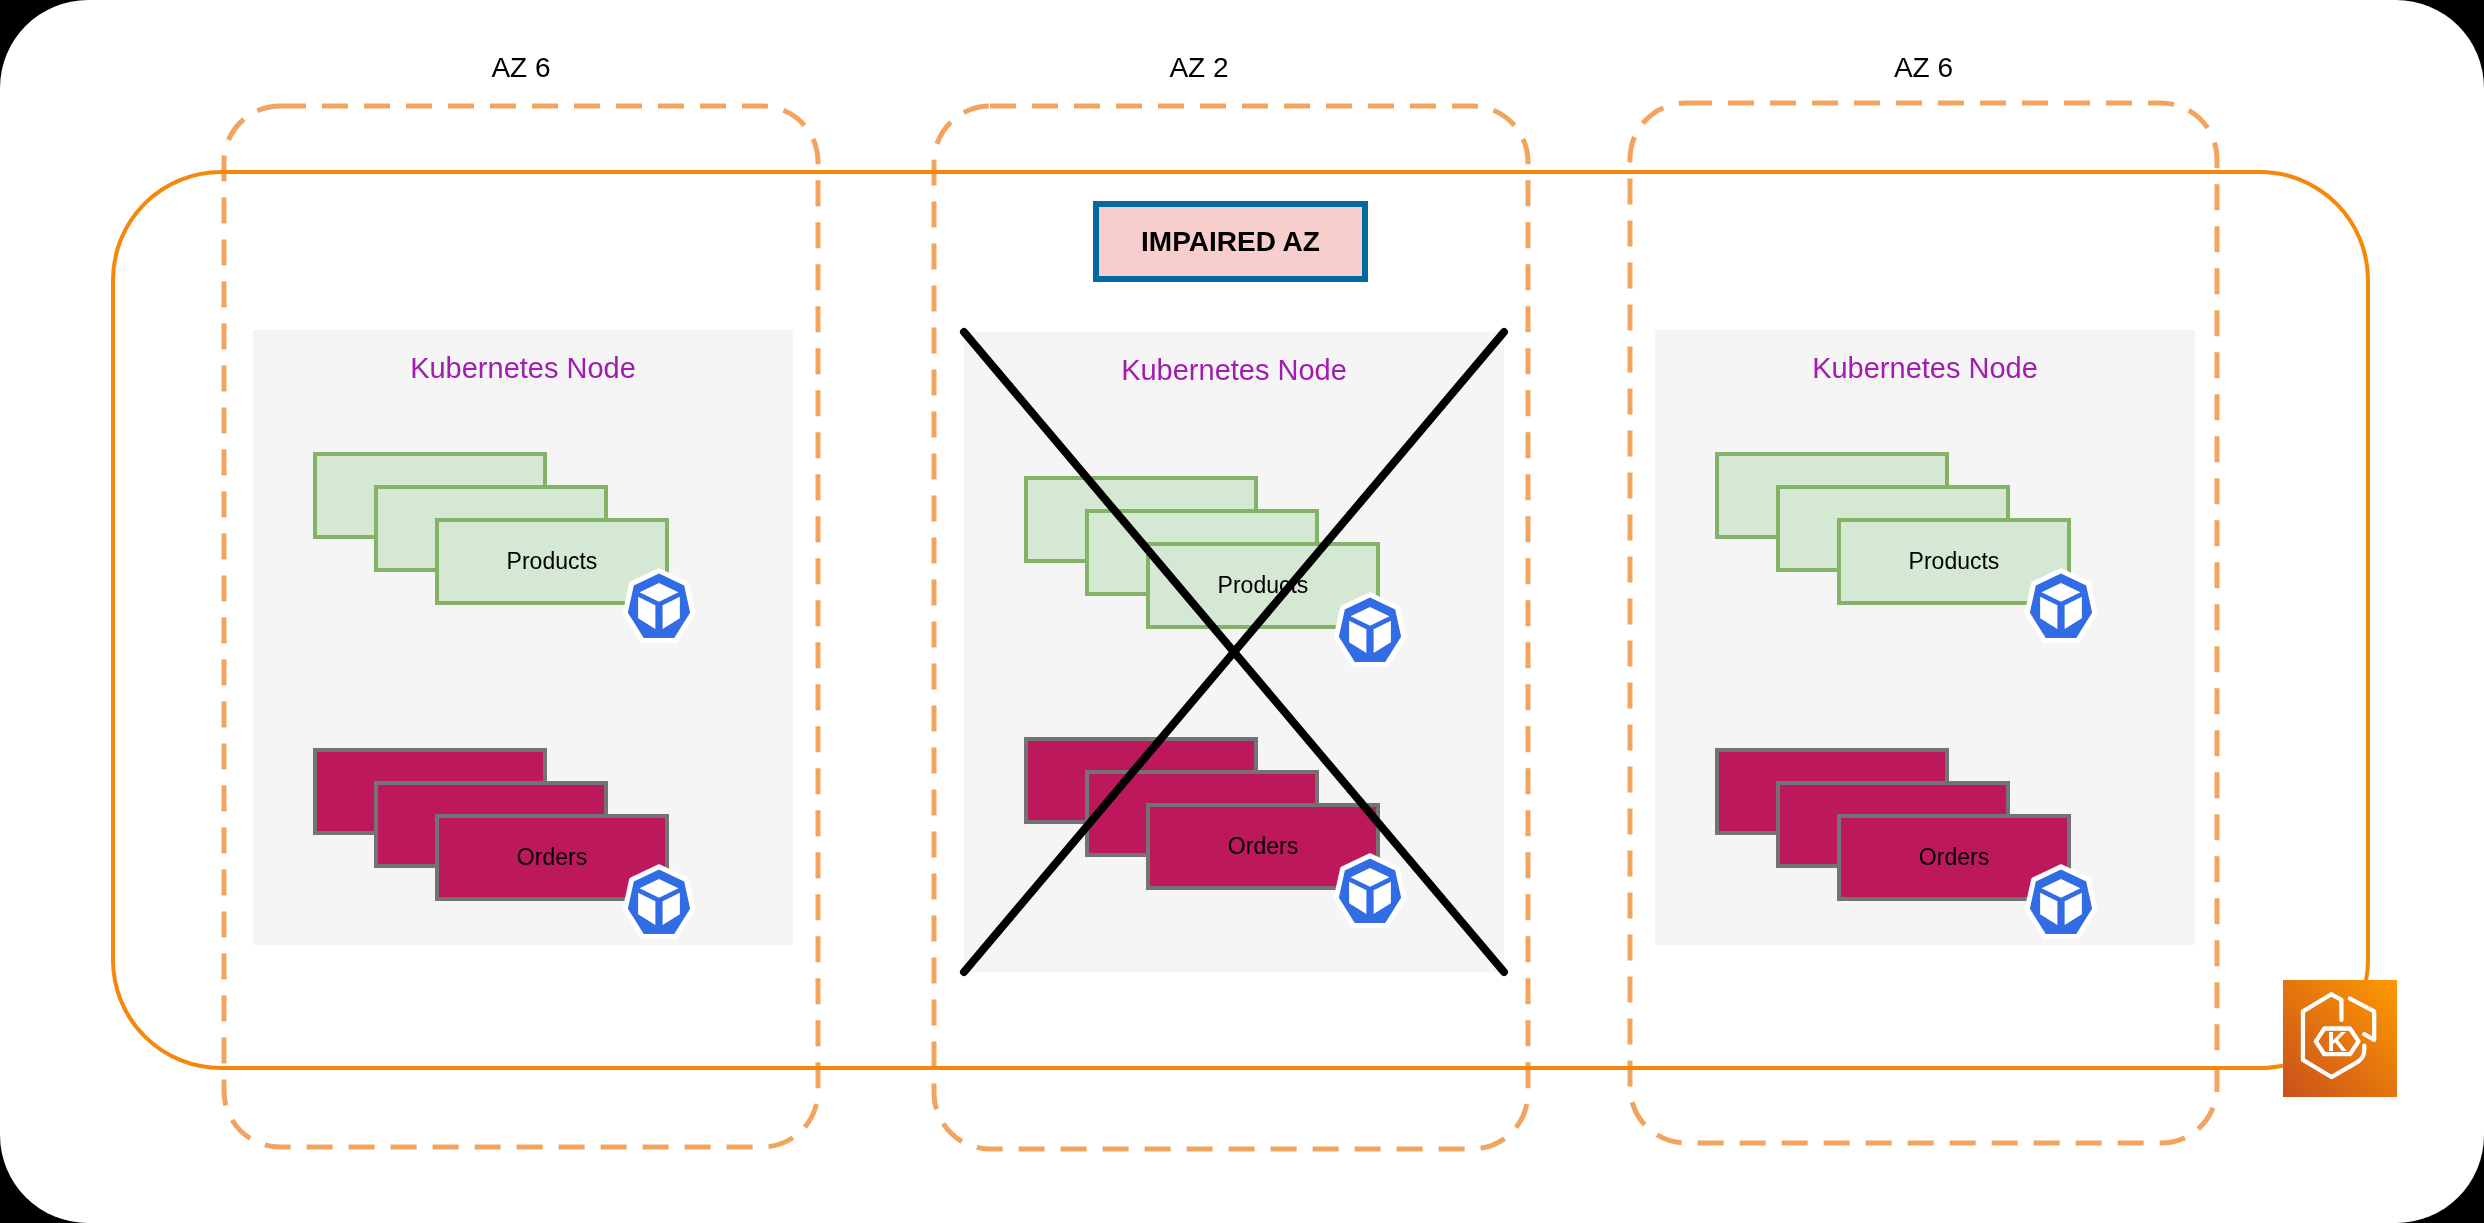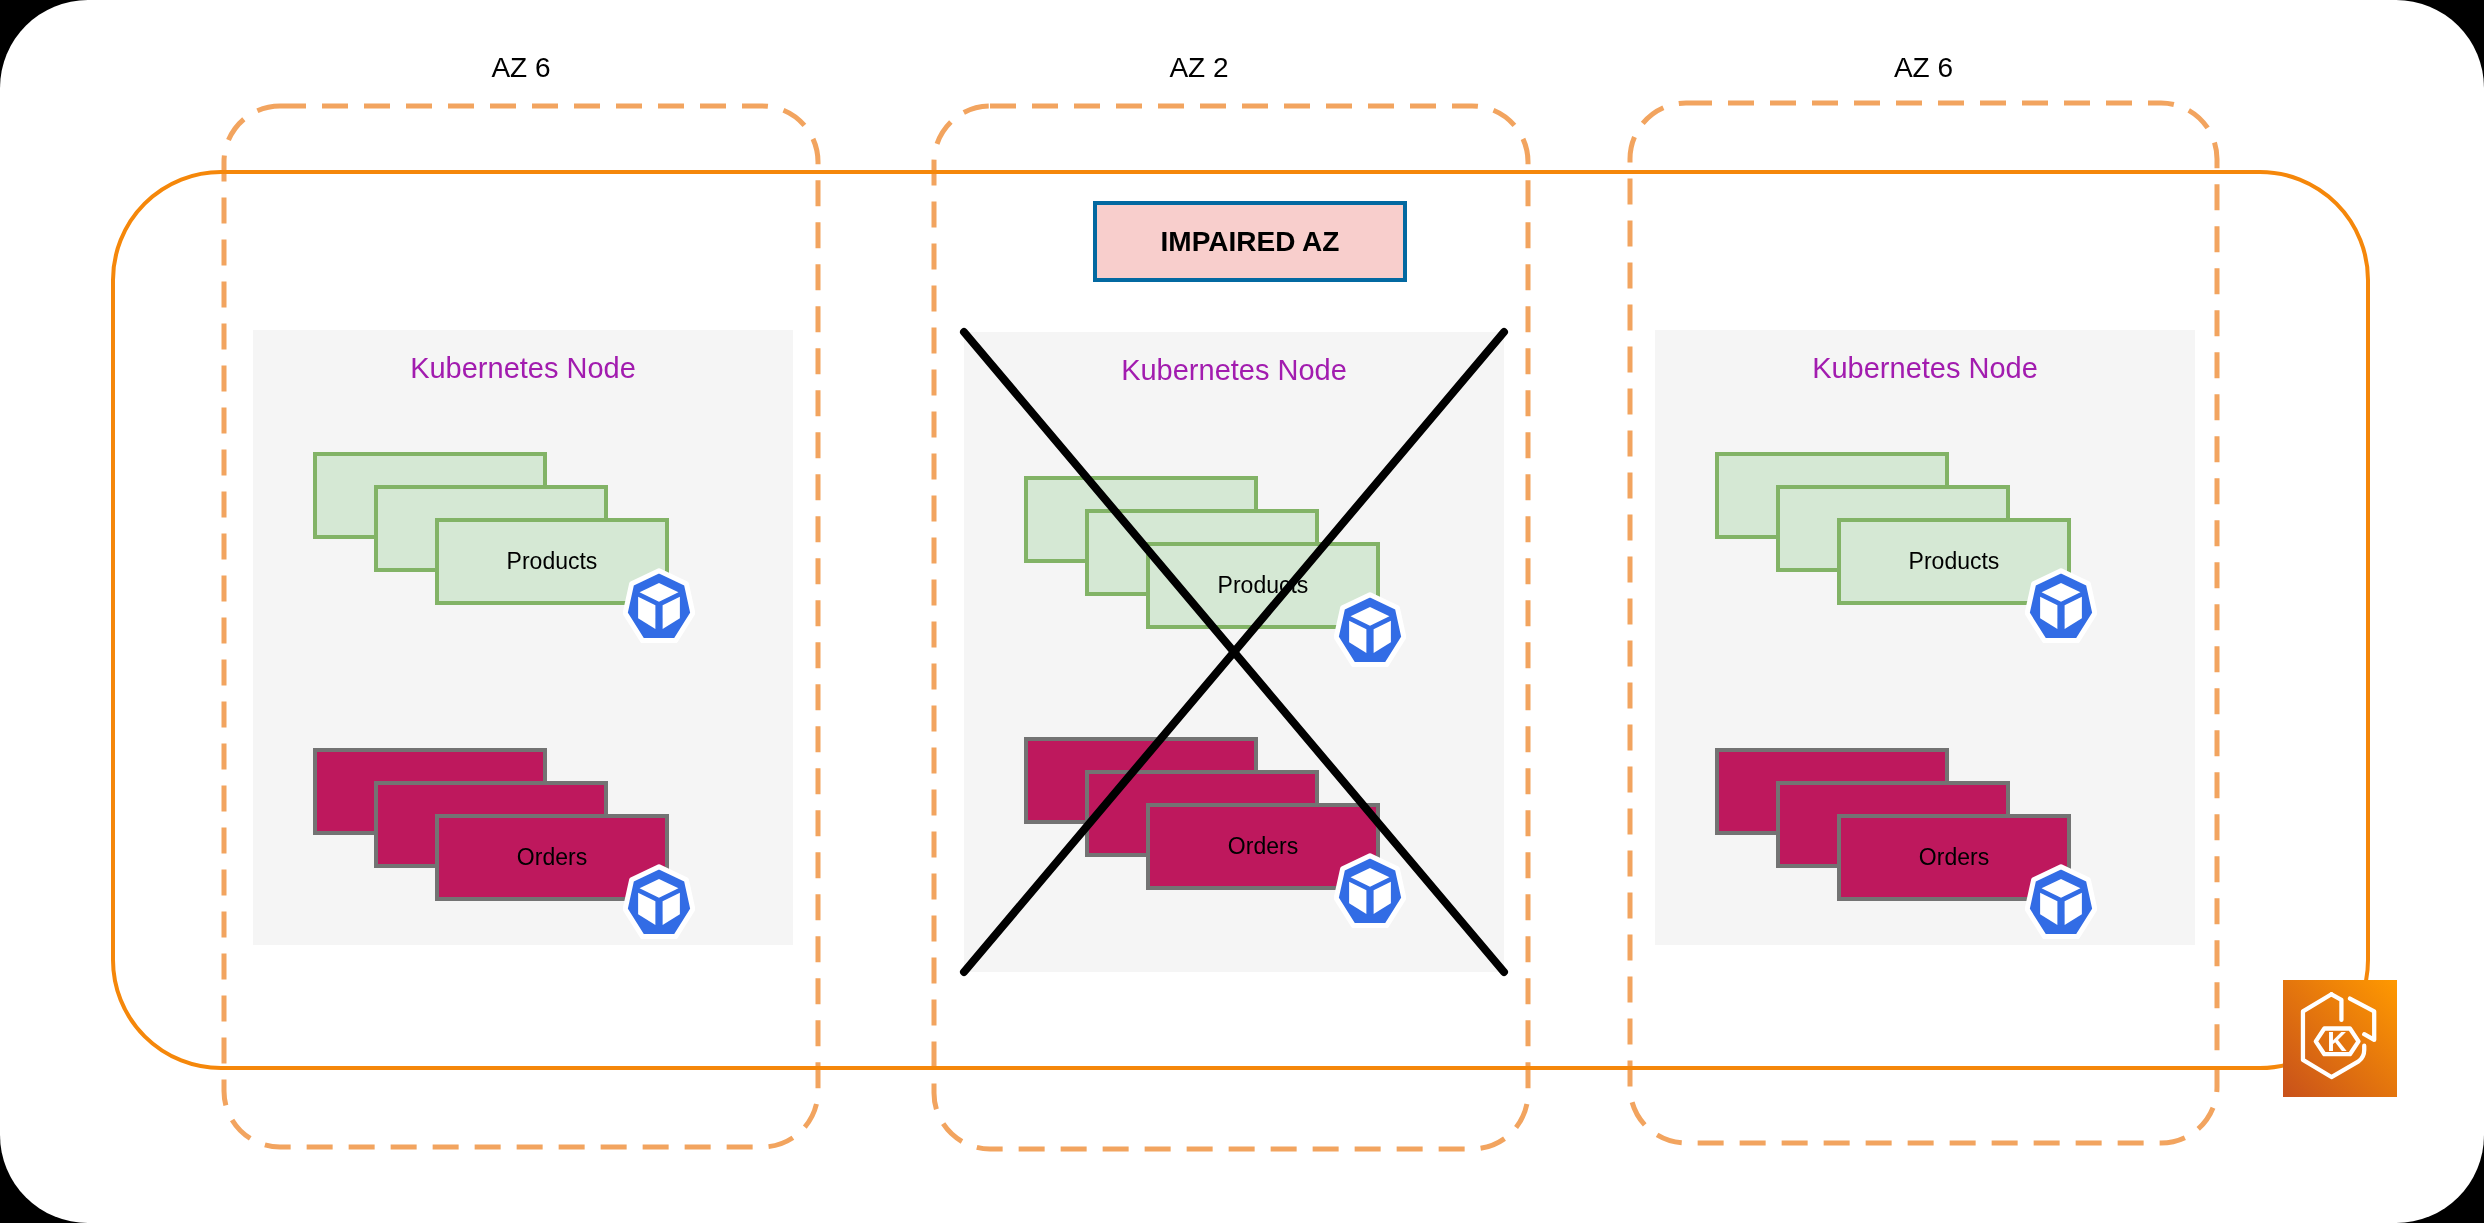--- a/index.html
+++ b/index.html
@@ -61,23 +61,23 @@
   .pos-mid{left:121px;}
   .pos-front{left:182px;}
 
   .pod-icon{
     position:absolute;width:72px;height:76px;
     z-index:4;
   }
 
   
   .badge{
-    left:1093px;top:201px;width:314px;height:81px;
+    left:1093px;top:201px;width:275px;height:81px;
     background:#F8CECC;
-    border:4px solid #0369a1;
+    border:6px solid #0369a1;
     box-sizing:border-box;
     display:flex;align-items:center;justify-content:center;
     font-size:28px;font-weight:bold;color:#000;
     z-index:4;
   }
 
   
   .x-overlay{
     left:957px;top:325px;width:554px;height:654px;
     z-index:6;

